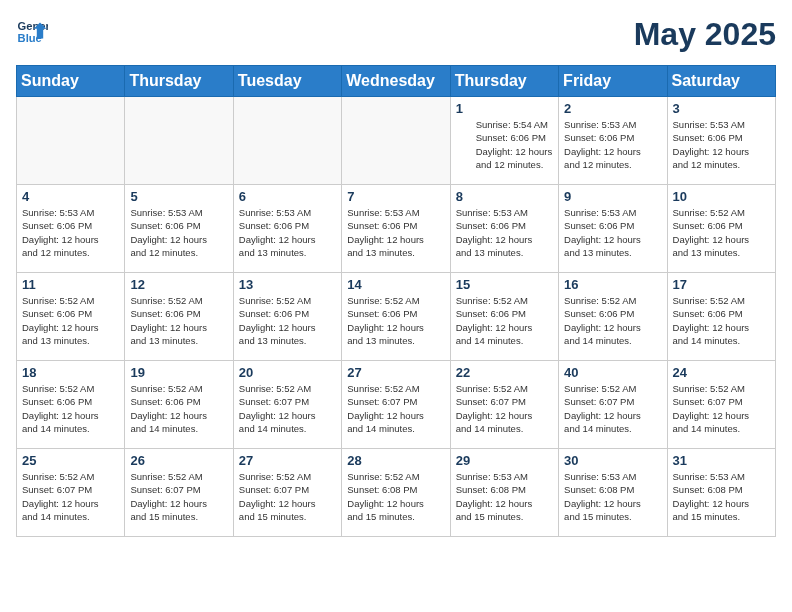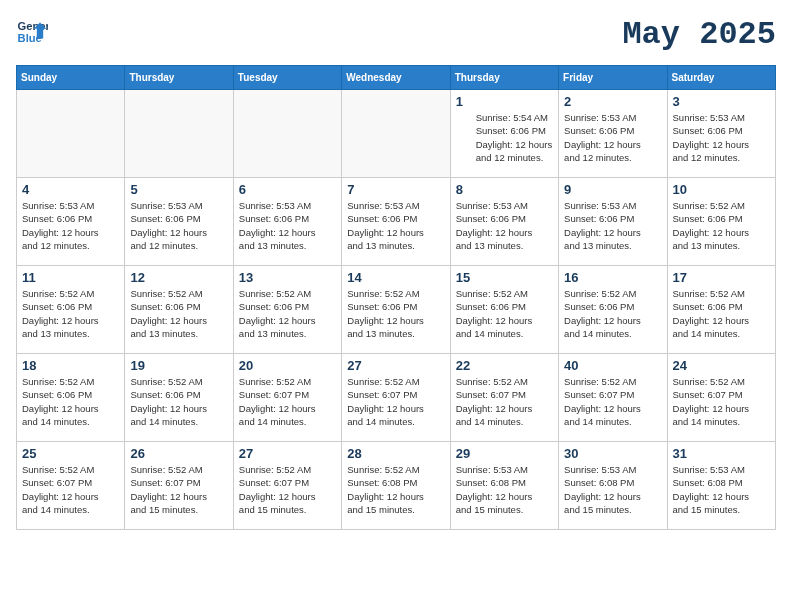--- a/index.html
+++ b/index.html
@@ -20,40 +20,39 @@
       display: flex;
       align-items: center;
       gap: 4px;
     }
     .logo-icon {
       width: 32px;
       height: 32px;
     }
     .title-block {
       text-align: center;
-      font-family: Liberation Mono, monospace;
     }
     .month-year {
       font-size: 32px;
       font-weight: bold;
       color: #1a3a5c;
     }
     .location {
       font-size: 14px;
       color: #333;
     }
     .calendar {
       width: 100%;
       border-collapse: collapse;
       border: 1px solid #ccc;
     }
     .calendar th {
       background: #2a7dc9;
       color: #fff;
-      font-size: 10px;
+      font-size: 16px;
       font-weight: bold;
       padding: 6px 4px;
       text-align: left;
       border: 1px solid #1a6ab0;
     }
     .calendar td {
       border: 1px solid #ccc;
       vertical-align: top;
       padding: 4px 5px;
       width: 14.28%;

